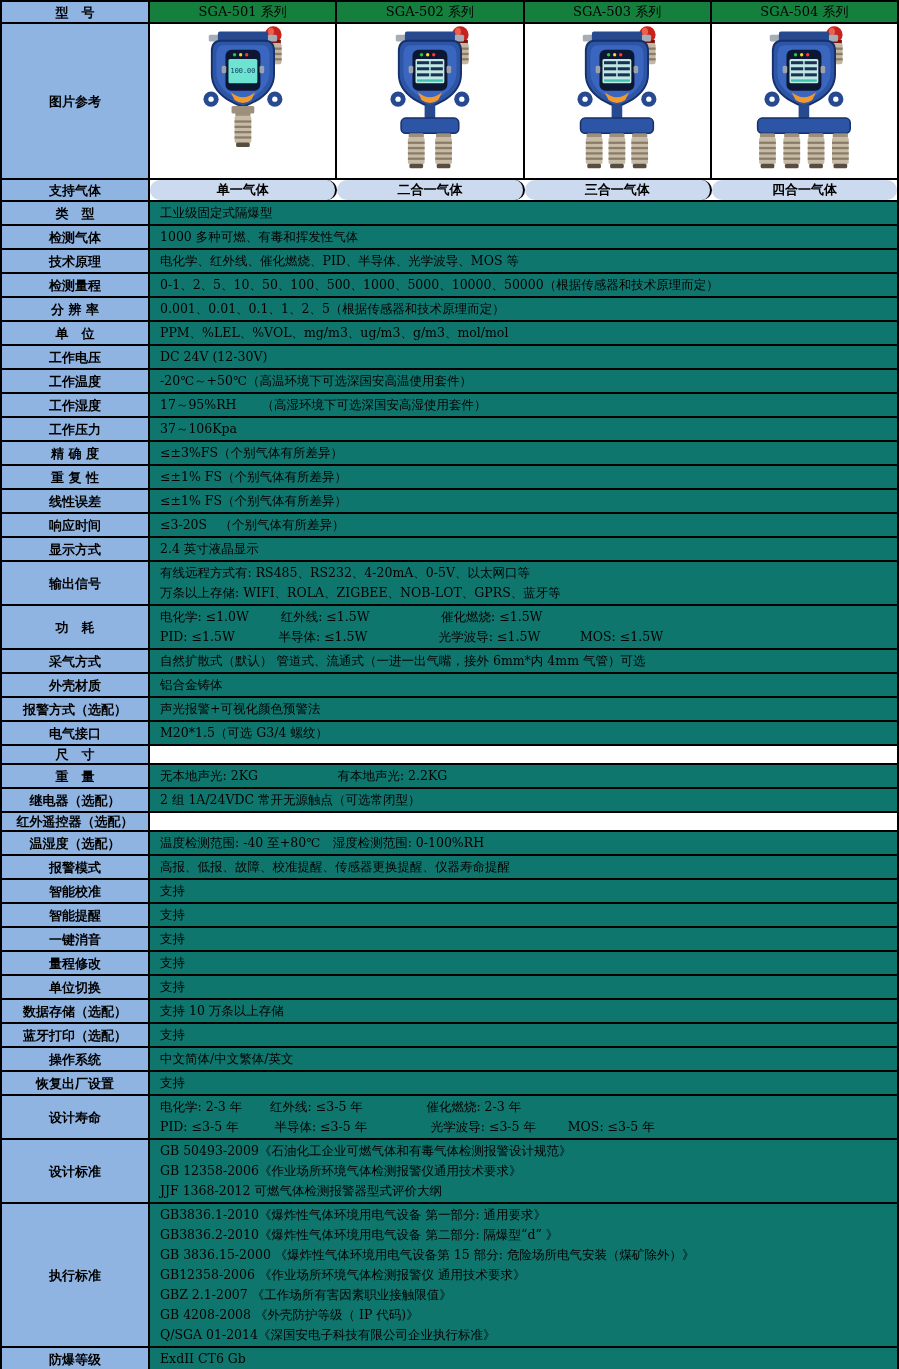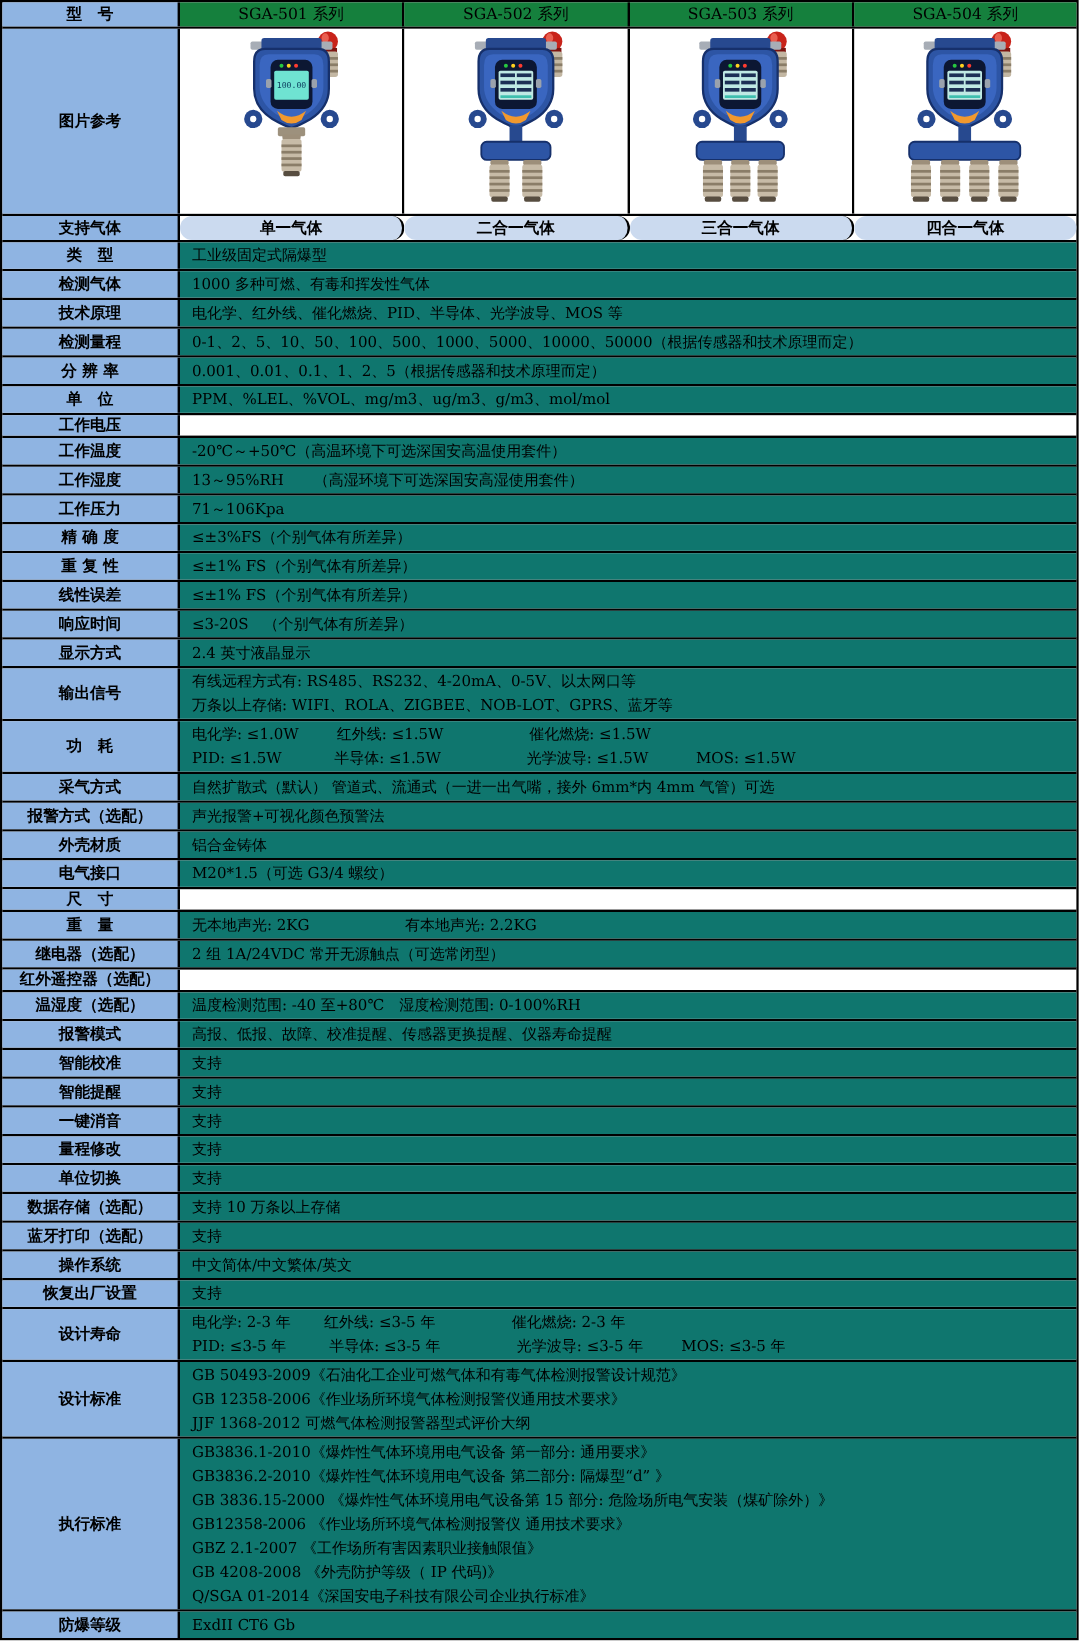--- a/index.html
+++ b/index.html
@@ -205,35 +205,36 @@
     <div class="val"><div class="line">0.001、0.01、0.1、1、2、5（根据传感器和技术原理而定）</div></div>
   </div>
 
   <div class="row spec-row">
     <div class="lbl">单　位</div>
     <div class="val"><div class="line">PPM、%LEL、%VOL、mg/m3、ug/m3、g/m3、mol/mol</div></div>
   </div>
 
   <div class="row spec-row">
     <div class="lbl">工作电压</div>
+    <div class="val"><div class="line">DC 24V (12-30V)</div></div>
   </div>
 
   <div class="row spec-row">
     <div class="lbl">工作温度</div>
     <div class="val"><div class="line">-20℃～+50℃（高温环境下可选深国安高温使用套件）</div></div>
   </div>
 
   <div class="row spec-row">
     <div class="lbl">工作湿度</div>
-    <div class="val"><div class="line">13～95%RH　　（高湿环境下可选深国安高湿使用套件）</div></div>
+    <div class="val"><div class="line">17～95%RH　　（高湿环境下可选深国安高湿使用套件）</div></div>
   </div>
 
   <div class="row spec-row">
     <div class="lbl">工作压力</div>
-    <div class="val"><div class="line">71～106Kpa</div></div>
+    <div class="val"><div class="line">37～106Kpa</div></div>
   </div>
 
   <div class="row spec-row">
     <div class="lbl">精 确 度</div>
     <div class="val"><div class="line">≤±3%FS（个别气体有所差异）</div></div>
   </div>
 
   <div class="row spec-row">
     <div class="lbl">重 复 性</div>
     <div class="val"><div class="line">≤±1% FS（个别气体有所差异）</div></div>
@@ -263,30 +264,30 @@
     <div class="lbl">功　耗</div>
     <div class="val"><div class="line">电化学: ≤1.0W        红外线: ≤1.5W                  催化燃烧: ≤1.5W</div><div class="line">PID: ≤1.5W           半导体: ≤1.5W                  光学波导: ≤1.5W          MOS: ≤1.5W</div></div>
   </div>
 
   <div class="row spec-row">
     <div class="lbl">采气方式</div>
     <div class="val"><div class="line">自然扩散式（默认） 管道式、流通式（一进一出气嘴，接外 6mm*内 4mm 气管）可选</div></div>
   </div>
 
   <div class="row spec-row">
+    <div class="lbl">外壳材质</div>
+    <div class="val"><div class="line">铝合金铸体</div></div>
+  </div>
+
+  <div class="row spec-row">
     <div class="lbl">报警方式（选配）</div>
     <div class="val"><div class="line">声光报警+可视化颜色预警法</div></div>
   </div>
 
   <div class="row spec-row">
-    <div class="lbl">外壳材质</div>
-    <div class="val"><div class="line">铝合金铸体</div></div>
-  </div>
-
-  <div class="row spec-row">
     <div class="lbl">电气接口</div>
     <div class="val"><div class="line">M20*1.5（可选 G3/4 螺纹）</div></div>
   </div>
 
   <div class="row spec-row">
     <div class="lbl">尺　寸</div>
   </div>
 
   <div class="row spec-row">
     <div class="lbl">重　量</div>

